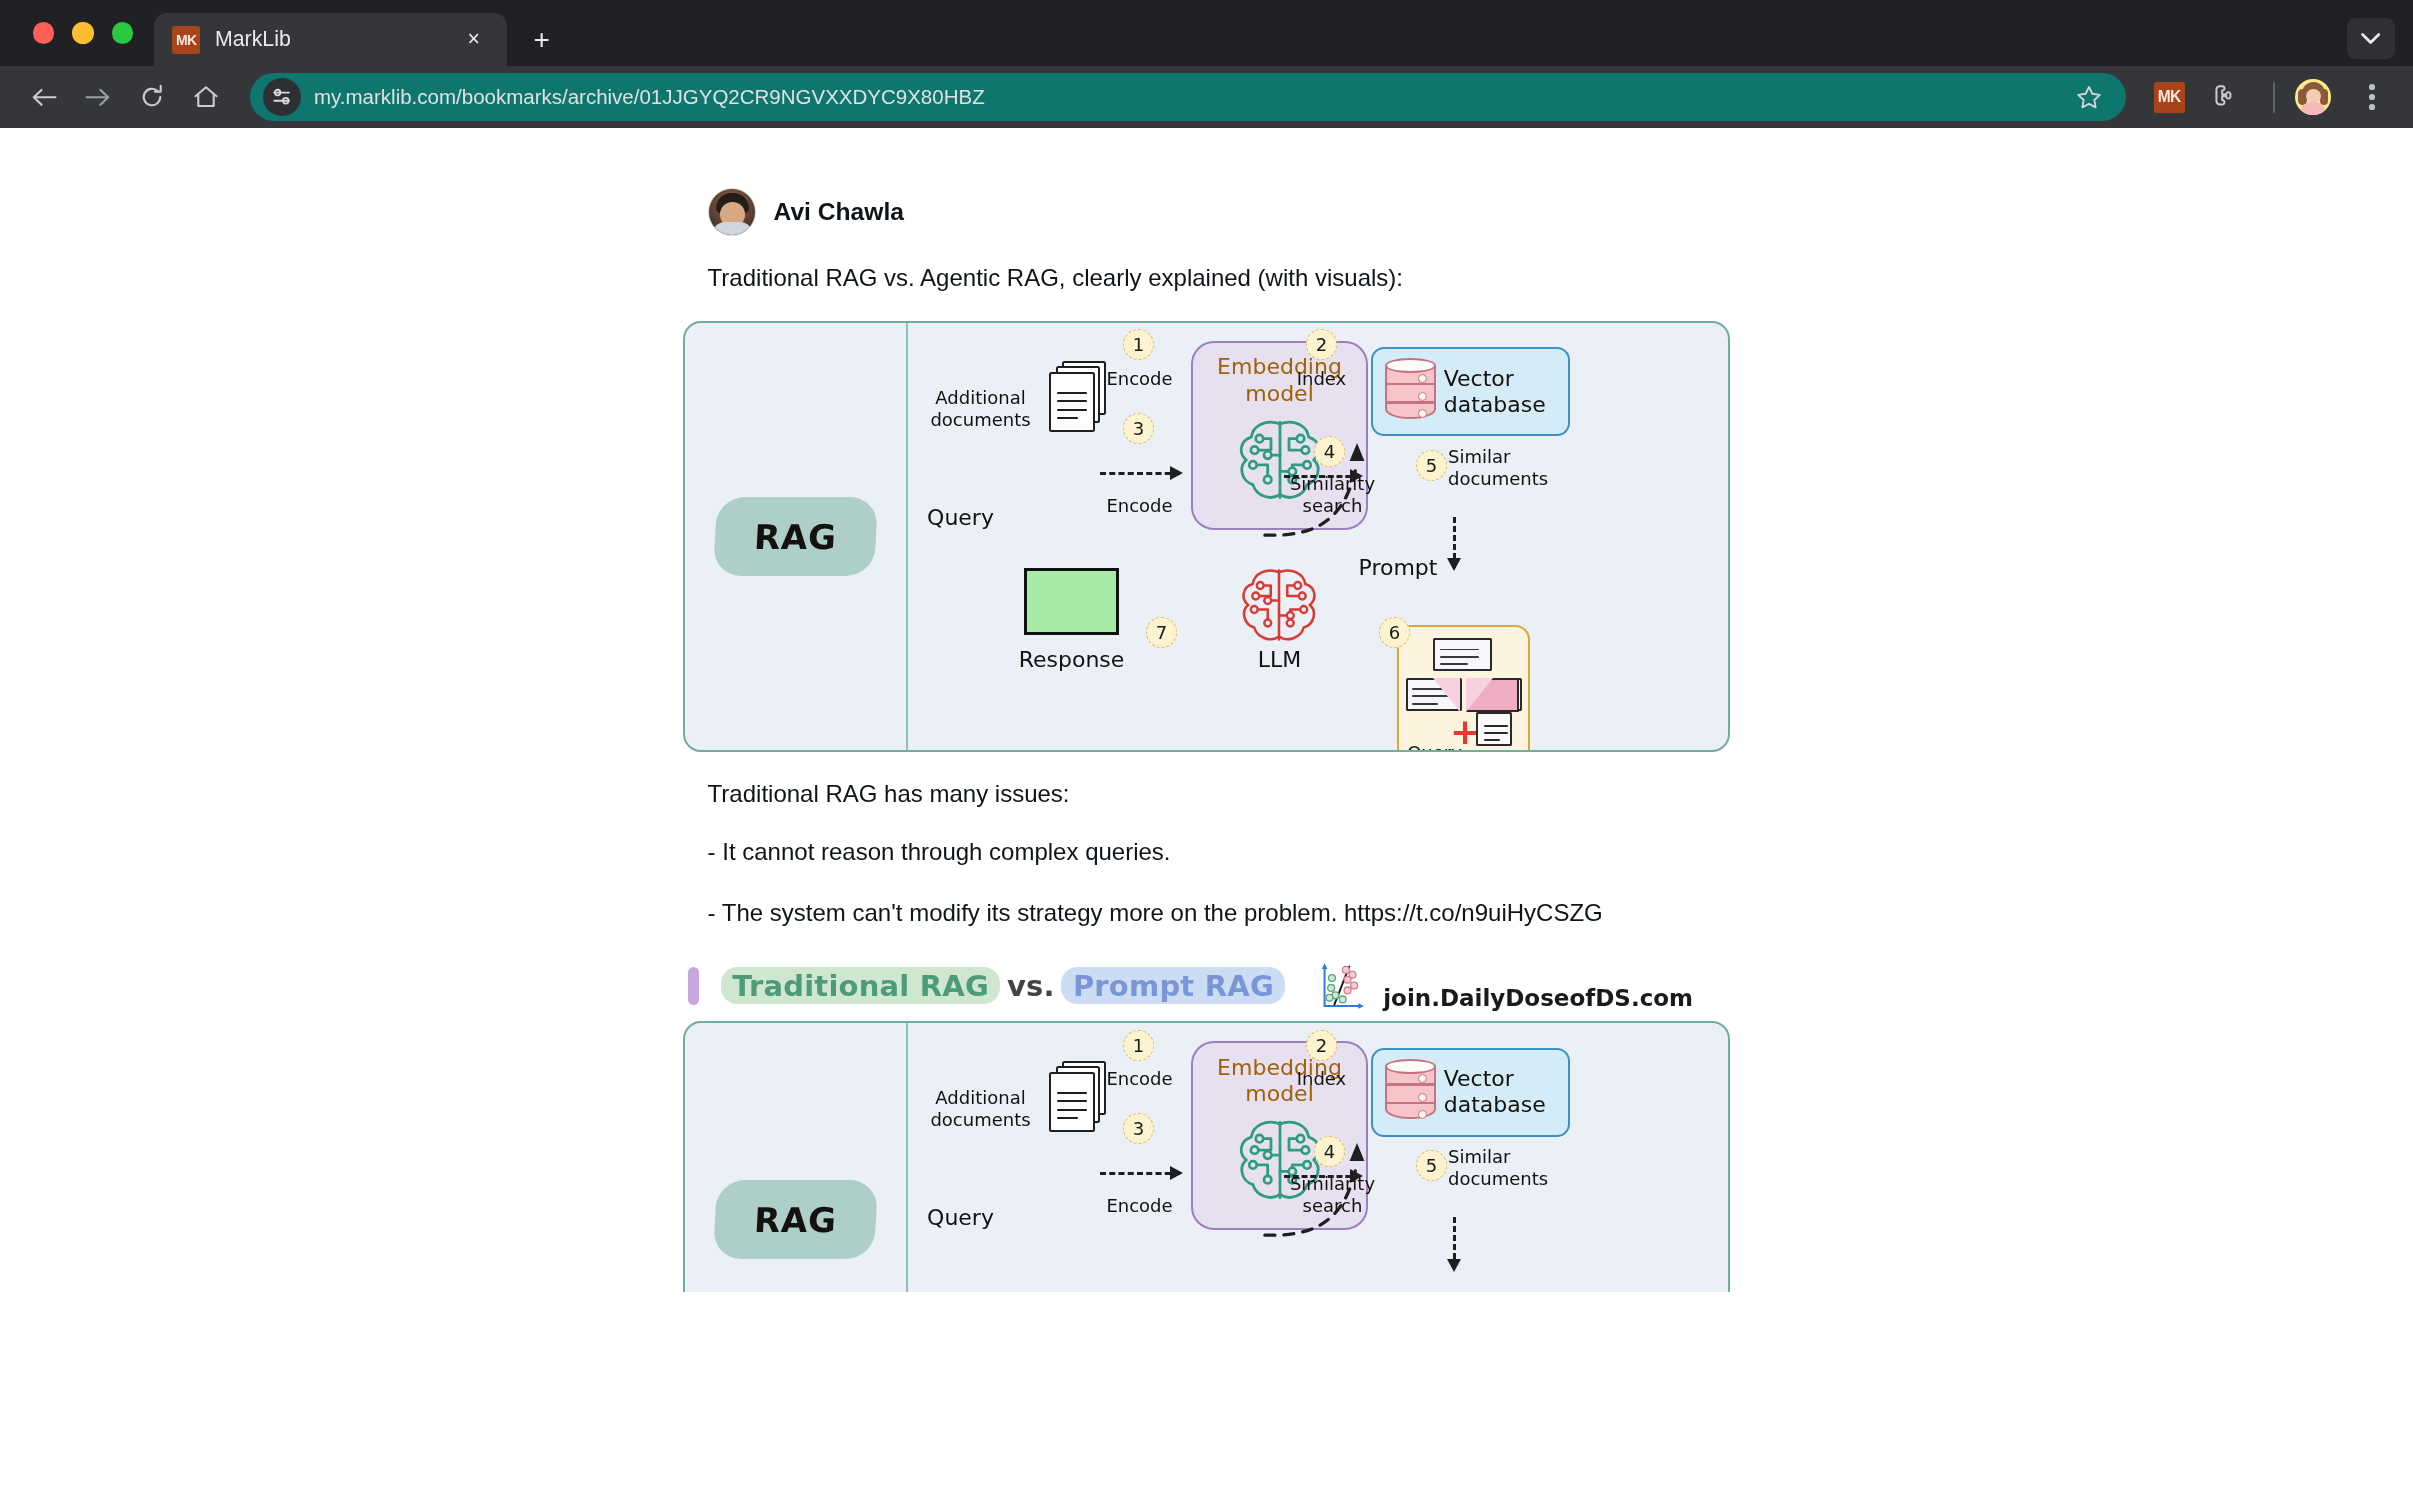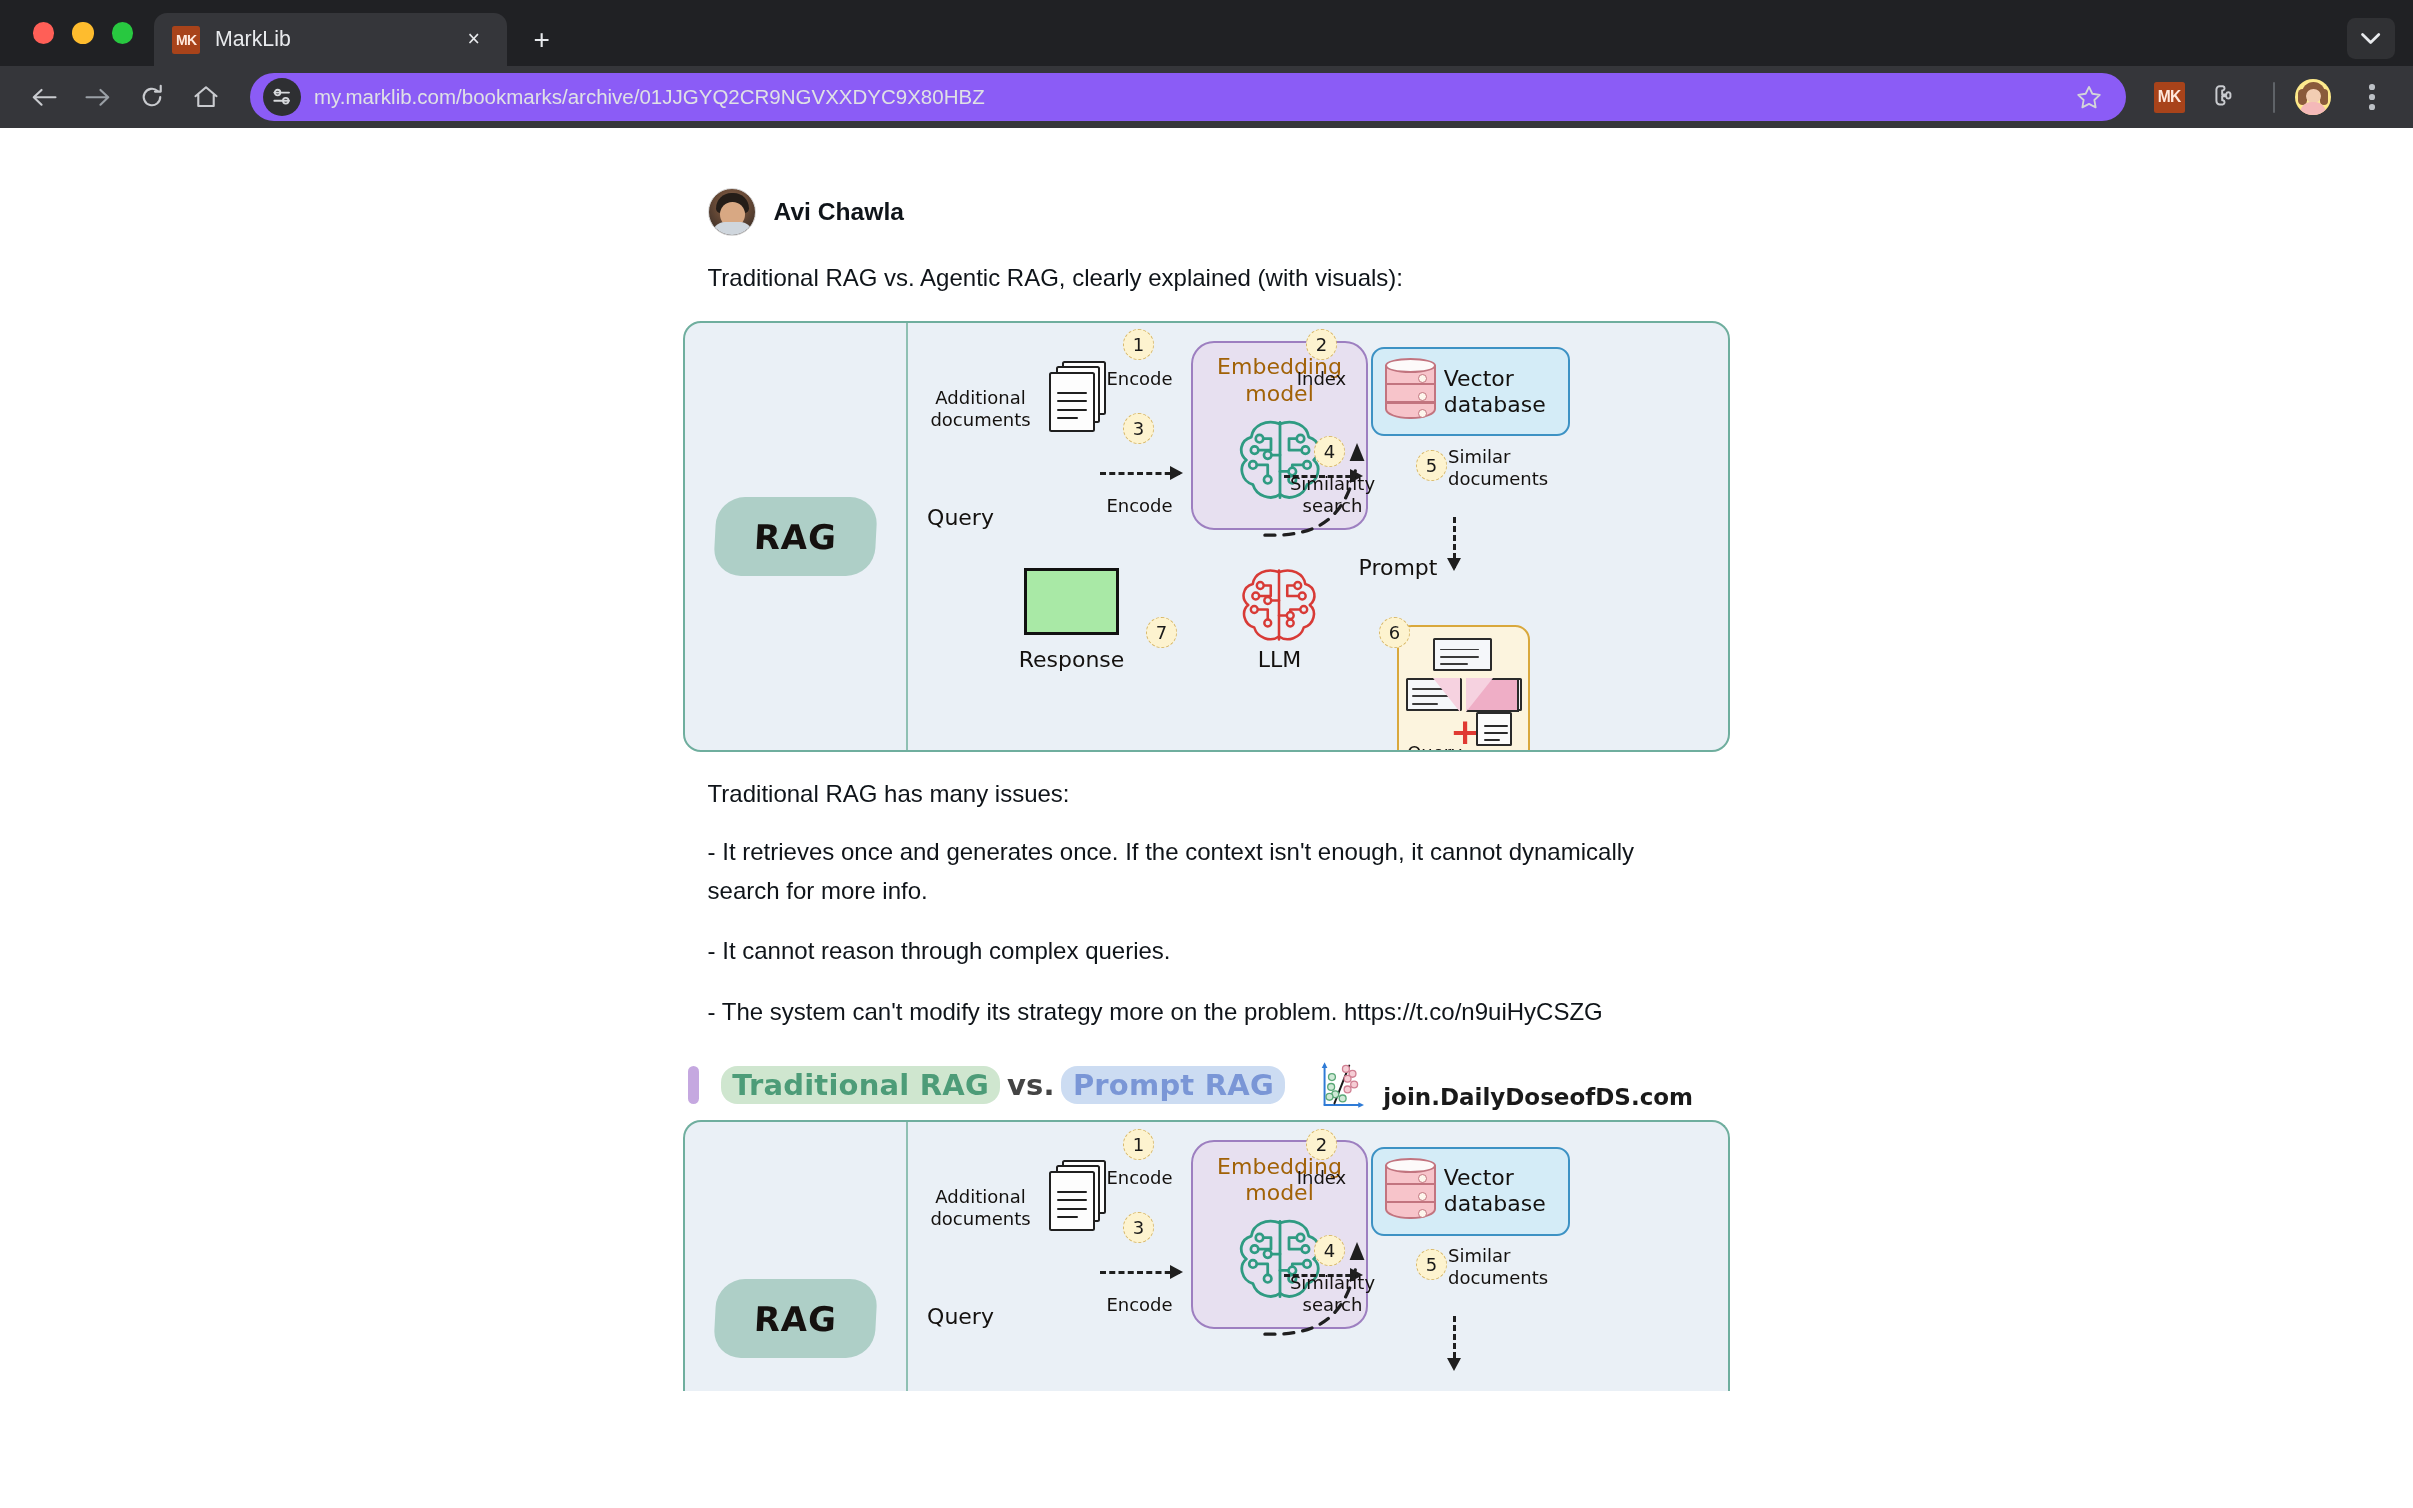--- a/index.html
+++ b/index.html
@@ -88,21 +88,21 @@
   }
   .navbtn {
     width: 49px; height: 49px; border-radius: 50%;
     display:flex; align-items:center; justify-content:center;
     flex: 0 0 auto;
   }
   .navbtn svg { display:block; }
   .omnibox {
     flex: 1 1 auto;
     height: 48px;
-    background: #8b5cf6;
+    background: #0f766e;
     border-radius: 24px;
     display: flex; align-items: center;
     padding: 0 16.4px 0 13px;
     margin: 0 11.5px 0 14.8px;
     gap: 13px;
     min-width: 0;
   }
   .omni-icon {
     width: 38px; height: 38px; border-radius: 50%;
     background: #2e2f32;
@@ -661,21 +661,20 @@
           <div class="abs lbl big" style="left:534px; top:324px; width:121px;">LLM</div>
 
           <div class="abs lbl big" style="left:662px; top:232px; width:102px;">Prompt</div>
 
           <div class="abs step" style="left:694px; top:294px;">6</div>
 
         </div>
       </div>
 
       <div class="para tight">Traditional RAG has many issues:</div>
-      <div class="para gap">- It retrieves once and generates once. If the context isn't enough, it cannot dynamically search for more info.</div>
       <div class="para gap">- It cannot reason through complex queries.</div>
       <div class="para gap">- The system can't modify its strategy more on the problem. https://t.co/n9uiHyCSZG</div>
 
       <div class="figure">
         <div class="fig-header">
           <span class="fig-accent"></span>
           <span class="fig-title"><span class="hl-green">Traditional RAG</span><span class="hl-vs">vs.</span><span class="hl-blue">Prompt RAG</span></span>
           <span class="fig-brand">
             <svg width="46" height="51" viewBox="0 0 56 62">
               <line x1="8" y1="56" x2="8" y2="8" stroke="#2f7bd6" stroke-width="2.4" stroke-linecap="round"></line>

